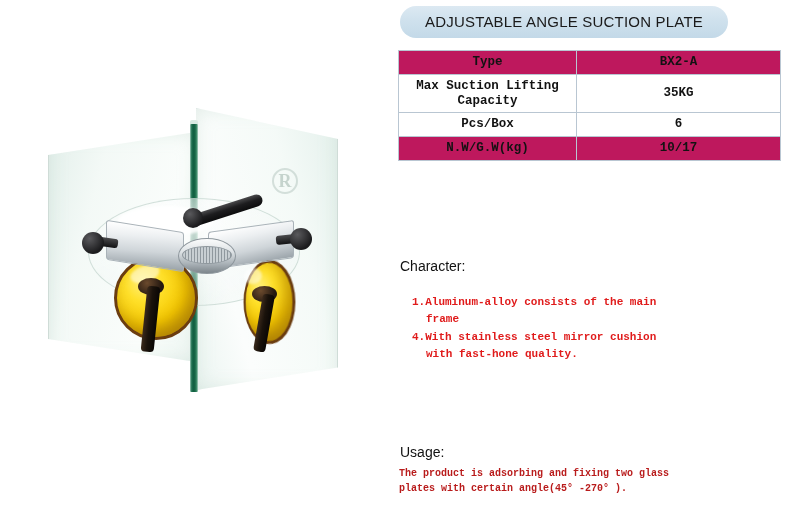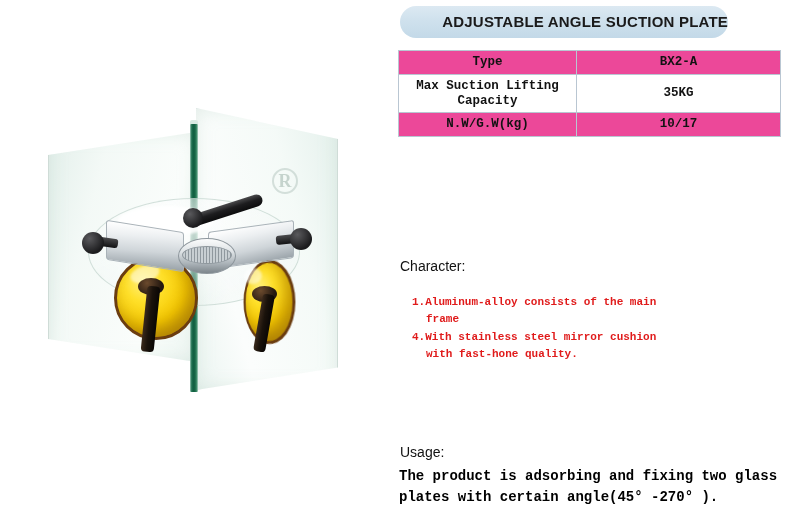--- a/index.html
+++ b/index.html
@@ -235,24 +235,24 @@
   }
   .title-pill {
     position: absolute;
     left: 10px; top: 6px;
     width: 328px; height: 32px;
     border-radius: 16px;
     background: linear-gradient(180deg, #dce9f2 0%, #cfe1ed 45%, #c3d9e8 100%);
     color: #1a1a1a;
     font-family: "Liberation Sans", sans-serif;
     font-size: 15px;
-    font-weight: bold;
+    font-weight: normal;
     letter-spacing: 0.2px;
     line-height: 32px;
-    text-align: right;
+    text-align: center;
     white-space: nowrap;
   }
   table.spec {
     position: absolute;
     left: 8px; top: 50px;
     width: 382px;
     border-collapse: collapse;
     table-layout: fixed;
     font-family: "Liberation Mono", "DejaVu Sans Mono", monospace;
   }
@@ -261,21 +261,21 @@
     text-align: center;
     vertical-align: middle;
     font-size: 12.5px;
     font-weight: bold;
     color: #121212;
     padding: 4px 2px;
     line-height: 1.18;
   }
   table.spec col.c1 { width: 178px; }
   table.spec col.c2 { width: 204px; }
-  tr.shade td { background: #ec4899; }
+  tr.shade td { background: #be185d; }
   tr.plain td { background: #ffffff; }
 
   .sec-head {
     position: absolute;
     left: 10px;
     font-family: "Liberation Sans", sans-serif;
     font-size: 14px;
     font-weight: normal;
     color: #111111;
   }
@@ -298,23 +298,23 @@
     padding-left: 14px;
     text-indent: -14px;
     margin-bottom: 1px;
     white-space: pre-line;
   }
   .usage-body {
     position: absolute;
     left: 9px; top: 466px;
     width: 392px;
     font-family: "Liberation Mono", "DejaVu Sans Mono", monospace;
-    font-size: 14px;
+    font-size: 10px;
     font-weight: bold;
-    color: #000000;
+    color: #b91c1c;
     line-height: 1.5;
     white-space: pre-line;
   }
 </style>
 </head>
 <body>
 
 <div id="page">
 
   <div id="photo">
@@ -368,20 +368,24 @@
       <tbody>
         <tr class="shade">
           <td>Type</td>
           <td>BX2-A</td>
         </tr>
         <tr class="plain">
           <td style="white-space:pre-line">Max Suction Lifting
 Capacity</td>
           <td>35KG</td>
         </tr>
+        <tr class="plain">
+          <td>Pcs/Box</td>
+          <td>6</td>
+        </tr>
         <tr class="shade">
           <td>N.W/G.W(kg)</td>
           <td>10/17</td>
         </tr>
       </tbody>
     </table>
 
     <div class="sec-head" id="character-heading">Character:</div>
 
     <ul class="charlist">

